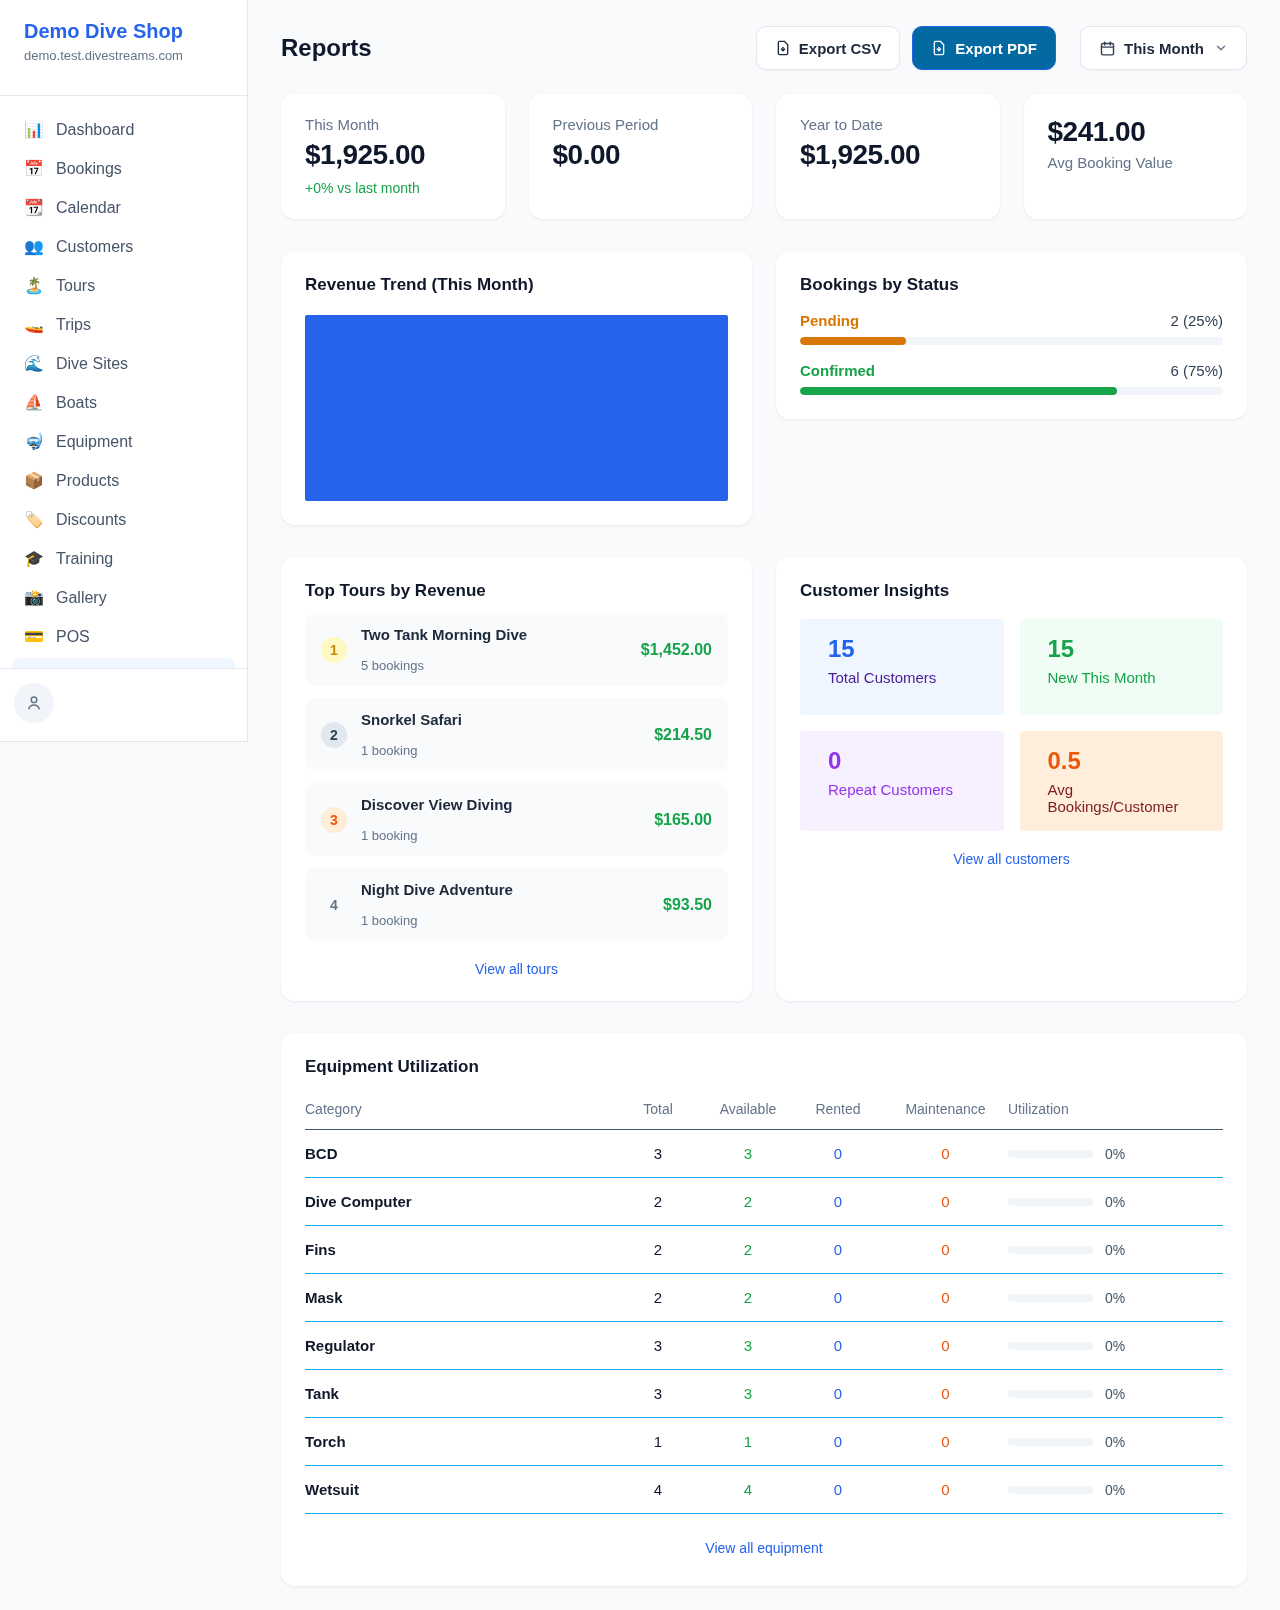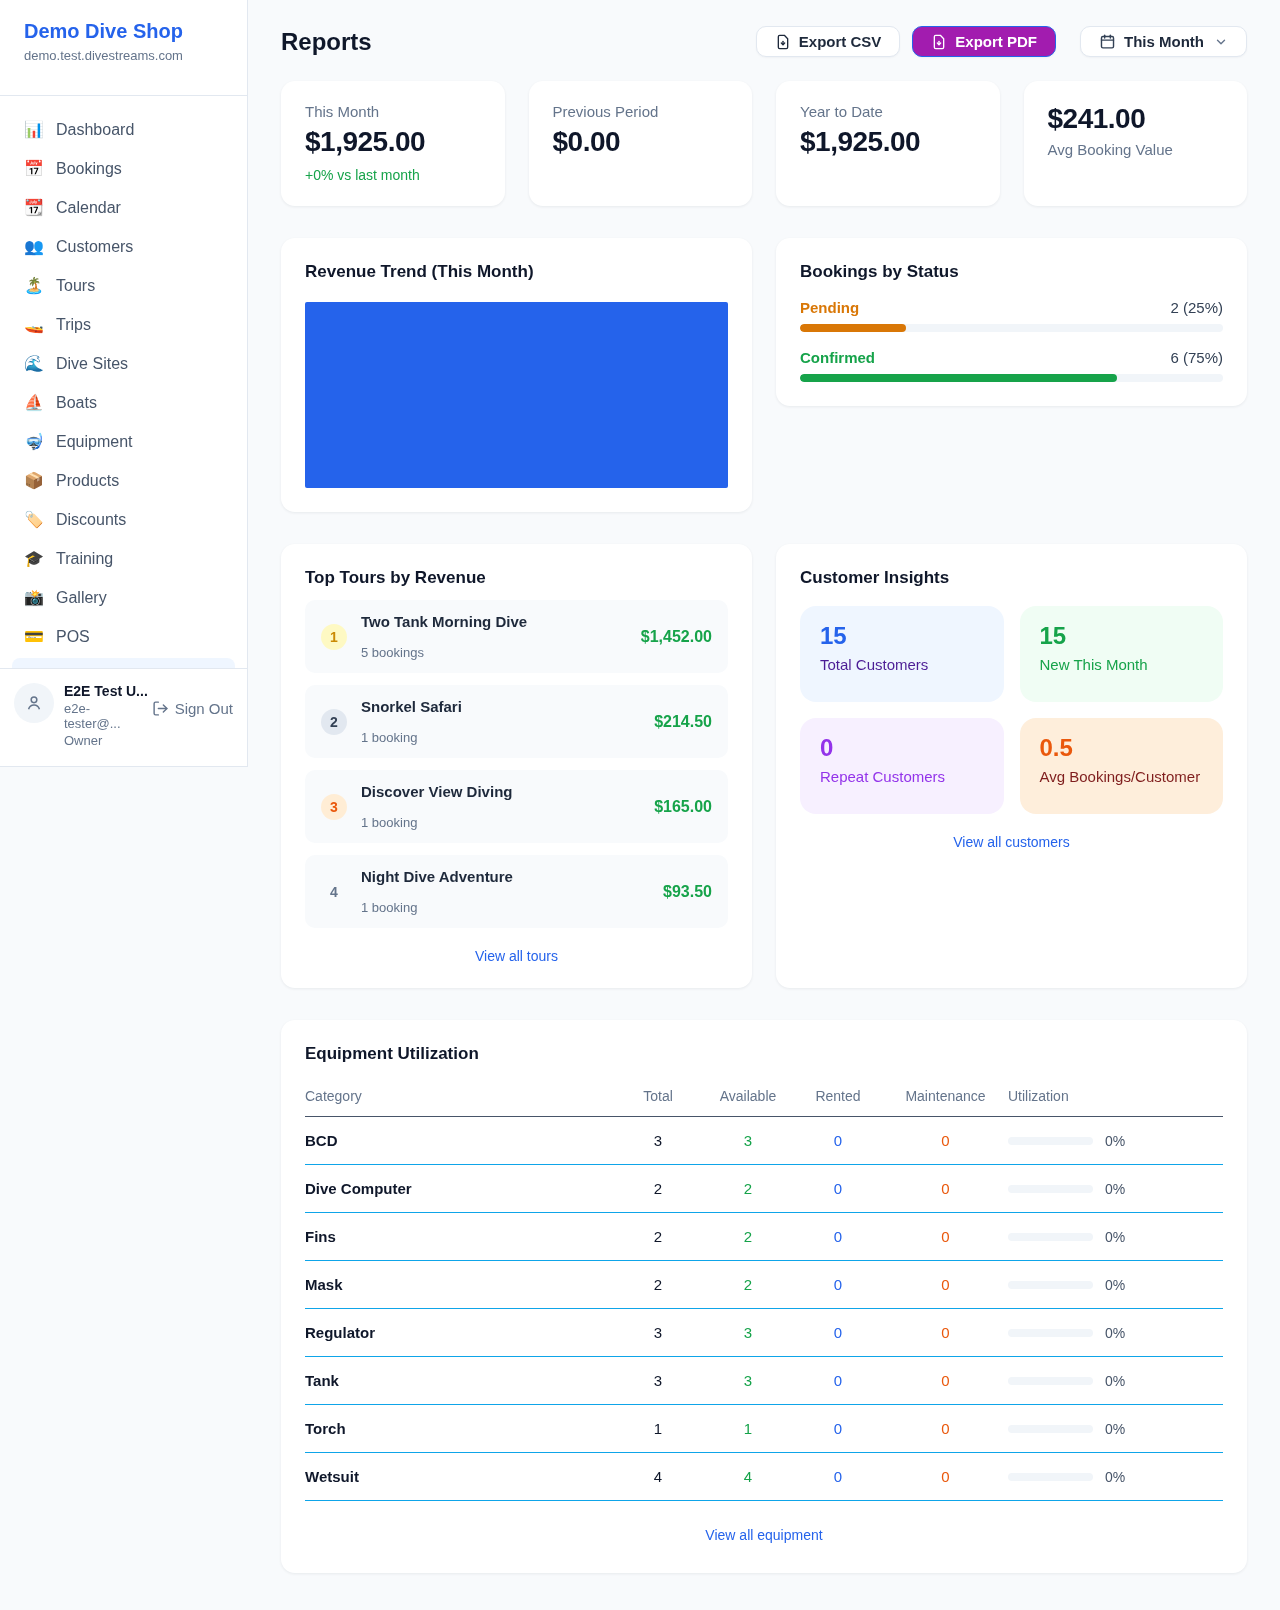--- a/index.html
+++ b/index.html
@@ -27,22 +27,22 @@
   .u-name { font-size:14px; font-weight:700; color:#0f172a; }
   .u-sub { font-size:13px; color:#64748b; margin-top:2px; }
   .signout { display:flex; align-items:center; gap:6px; color:#64748b; font-size:15px; margin-top:12px; margin-left:2px; cursor:pointer; white-space:nowrap; }
   .u-col { min-width:0; }
   .u-row { display:flex; align-items:flex-start; }
   
   .main { margin-left:248px; padding:26px 33px 40px; }
   .page-head { display:flex; align-items:center; justify-content:space-between; }
   .page-title { font-size:24px; font-weight:800; color:#0f172a; }
   .head-actions { display:flex; align-items:center; gap:12px; }
-  .btn { display:flex; align-items:center; gap:8px; height:31px; padding:0 18px; border-radius:10px; font-size:15px; font-weight:600; cursor:pointer; background:#fff; border:1px solid #e2e8f0; color:#1e293b; box-shadow:0 1px 2px rgba(15,23,42,.04); }
-  .btn.primary { background:#a21caf; border-color:#2563eb; color:#fff; }
+  .btn { display:flex; align-items:center; gap:8px; height:44px; padding:0 18px; border-radius:10px; font-size:15px; font-weight:600; cursor:pointer; background:#fff; border:1px solid #e2e8f0; color:#1e293b; box-shadow:0 1px 2px rgba(15,23,42,.04); }
+  .btn.primary { background:#0369a1; border-color:#2563eb; color:#fff; }
   .btn.period { margin-left:12px; }
   .chev { margin-left:2px; }
   
   .card { background:#fff; border-radius:14px; box-shadow:0 1px 3px rgba(15,23,42,.07); }
   .stats { display:grid; grid-template-columns:repeat(4,1fr); gap:24px; margin-top:24px; }
   .stat { padding:22px 24px; min-height:125px; }
   .stat-label { font-size:15px; color:#64748b; }
   .stat-value { font-size:28px; font-weight:800; color:#0f172a; margin-top:6px; letter-spacing:-.5px; }
   .stat-delta { font-size:14px; color:#16a34a; margin-top:9px; }
   .stat.flip .stat-value { margin-top:0; }
@@ -62,21 +62,21 @@
   
   .tour-row { display:flex; align-items:center; gap:14px; background:#f8fafc; border-radius:10px; padding:13px 16px; margin-top:12px; }
   .rank { width:26px; height:26px; border-radius:50%; display:flex; align-items:center; justify-content:center; font-size:14px; font-weight:600; flex:none; }
   .tour-info { flex:1; min-width:0; }
   .tour-name { font-size:15px; font-weight:600; color:#1e293b; }
   .tour-sub { font-size:13px; color:#64748b; margin-top:15px; }
   .tour-amt { font-size:16px; font-weight:700; color:#16a34a; white-space:nowrap; }
   .view-link { display:block; text-align:center; color:#2563eb; font-size:14px; margin-top:20px; cursor:pointer; text-decoration:none; }
   
   .tiles { display:grid; grid-template-columns:1fr 1fr; gap:16px; margin-top:18px; }
-  .tile { border-radius:16px; padding:16px 20px; min-height:96px; }
+  .tile { border-radius:4px; padding:16px 28px; min-height:96px; }
   .tile-val { font-size:24px; font-weight:800; }
   .tile-label { font-size:15px; margin-top:6px; }
   
   .equip { margin-top:32px; padding:24px 24px 30px; }
   table { width:100%; border-collapse:collapse; margin-top:14px; }
   th { font-size:14px; font-weight:400; color:#64748b; text-align:left; padding:10px 0 12px; border-bottom:1px solid #475569; }
   td { font-size:15px; padding:15px 0; border-bottom:1px solid #0ea5e9; }
   th.num, td.num { text-align:center; width:90px; }
   th.maint, td.maint { text-align:center; width:125px; }
   td.cat { font-weight:600; color:#0f172a; }
@@ -153,37 +153,20 @@
         <span class="nav-label">POS</span>
       </div>
     <div class="active-partial"></div>
   </nav>
   <div class="sb-user">
     <div class="avatar">
       <svg width="20" height="20" viewBox="0 0 24 24" fill="none" stroke="#64748b" stroke-width="1.8">
           <circle cx="12" cy="8.2" r="3.4"></circle>
           <path d="M5.5 19.5c1-3.4 3.5-5 6.5-5s5.5 1.6 6.5 5"></path>
         </svg>
-    </div>
-    <div class="u-col">
-      <div class="u-name">E2E Test U...</div>
-      <div class="u-row">
-        <div>
-          <div class="u-sub">e2e-tester@...</div>
-          <div class="u-sub">Owner</div>
-        </div>
-        <div class="signout" style="margin-top:1px; margin-left:14px;">
-          <svg width="17" height="17" viewBox="0 0 24 24" fill="none" stroke="#64748b" stroke-width="2" stroke-linecap="round" stroke-linejoin="round">
-              <path d="M9 21H5a2 2 0 0 1-2-2V5a2 2 0 0 1 2-2h4"></path>
-              <polyline points="16 17 21 12 16 7"></polyline>
-              <line x1="21" y1="12" x2="9" y2="12"></line>
-            </svg>
-          <span>Sign Out</span>
-        </div>
-      </div>
     </div>
   </div>
 </aside>
 
 <main class="main">
 
   <div class="page-head">
     <h1 class="page-title">Reports</h1>
     <div class="head-actions">
       <button class="btn">

